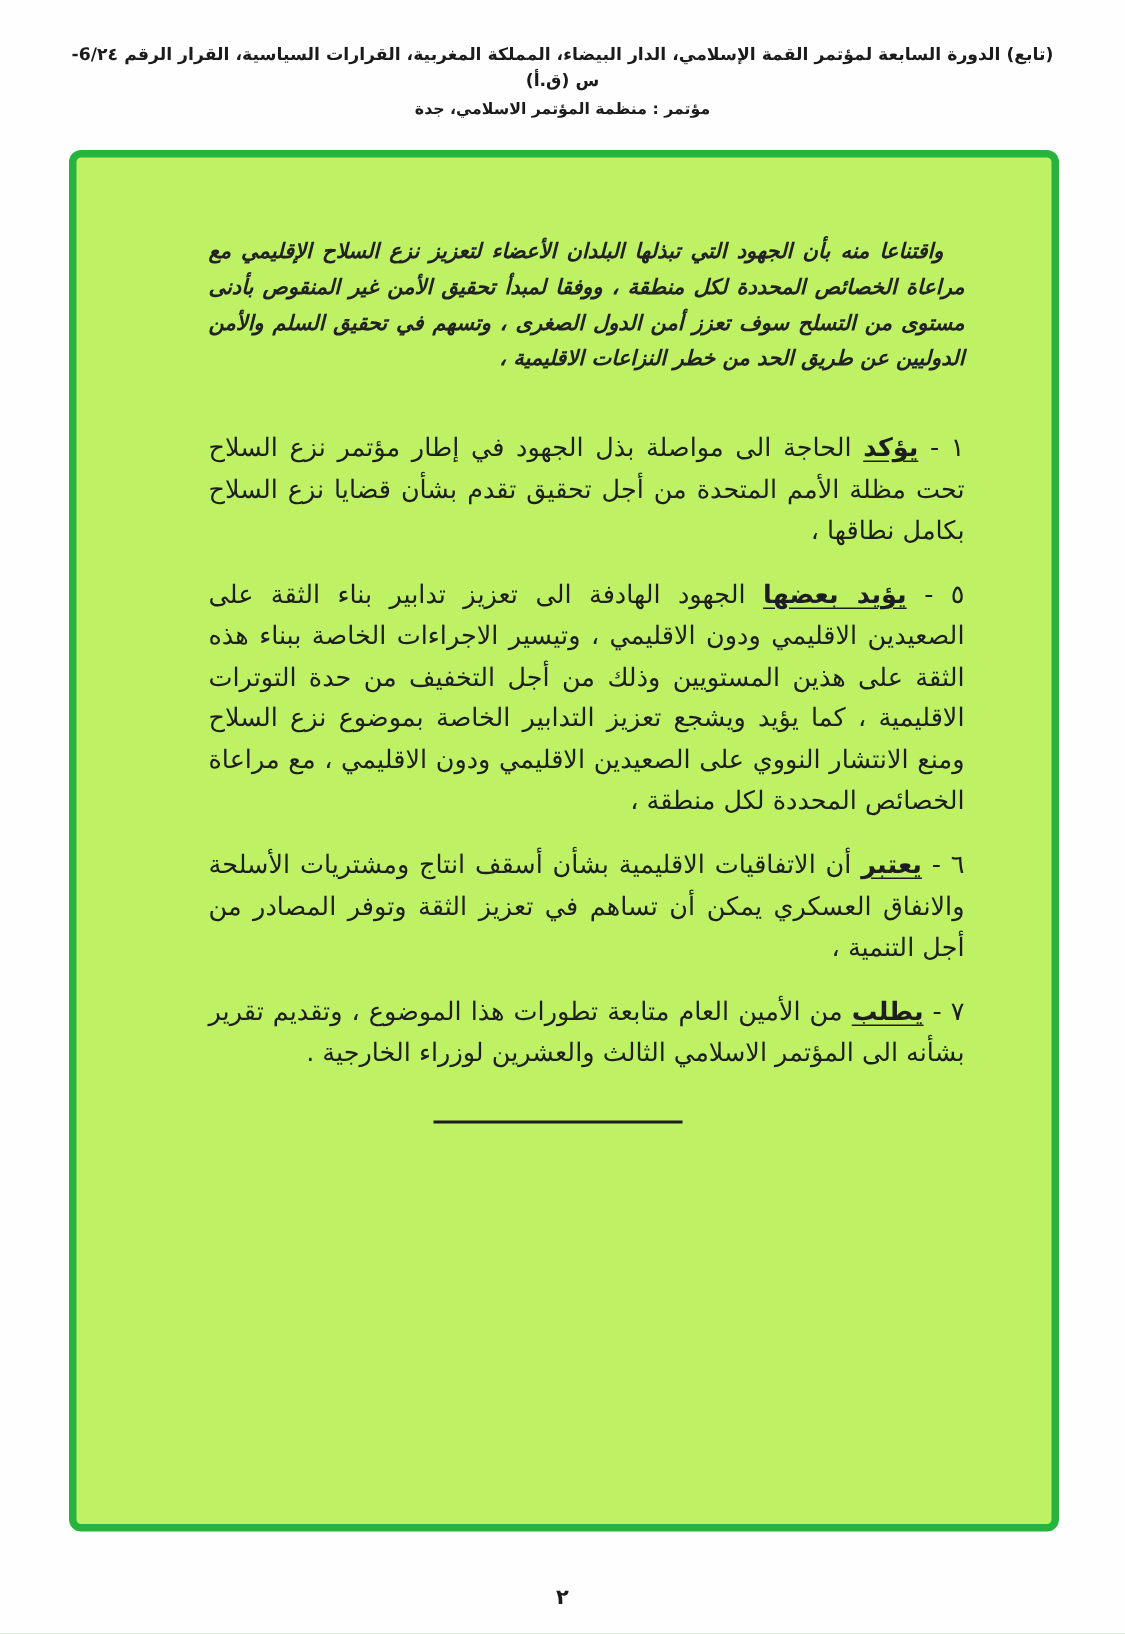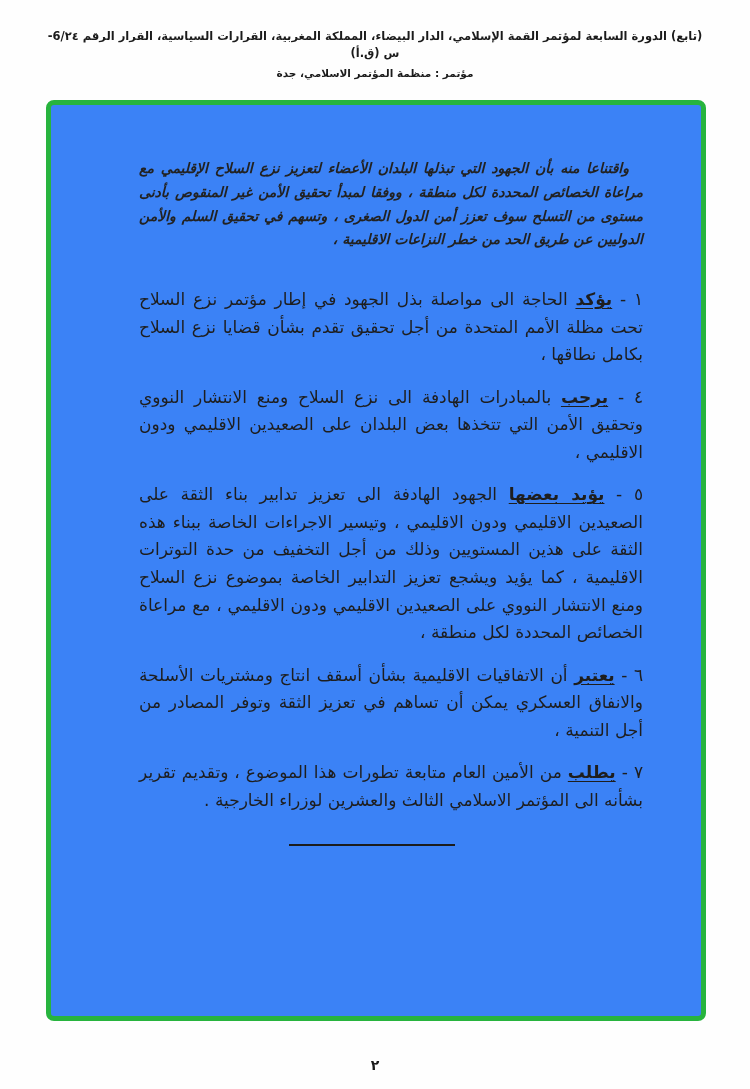--- a/index.html
+++ b/index.html
@@ -32,21 +32,21 @@
   .scan-frame {
     position: absolute;
     left: 46px;
     right: 44px;
     top: 100px;
     bottom: 68px;
     border: 5px solid #27b43e;
     border-radius: 8px;
     box-sizing: border-box;
     padding: 52px 58px 0 88px;
-    background: #3b82f6;
+    background: #bef264;
   }
   .preamble {
     margin: 0 0 34px 0;
     font-style: italic;
     font-weight: bold;
     font-size: 14px;
     line-height: 1.7;
     text-align: justify;
     text-indent: 14px;
     color: #222;
@@ -107,25 +107,20 @@
   <div class="items">
 
     <div class="item">
       <span class="marker">١ -</span>
       <span class="lead">يؤكد</span>
       <span class="text">الحاجة الى مواصلة بذل الجهود في إطار مؤتمر نزع السلاح تحت مظلة الأمم المتحدة من أجل تحقيق تقدم بشأن قضايا نزع السلاح بكامل نطاقها ،</span>
     </div>
 
 
 
-    <div class="item">
-      <span class="marker">٤ -</span>
-      <span class="lead">يرحب</span>
-      <span class="text">بالمبادرات الهادفة الى نزع السلاح ومنع الانتشار النووي وتحقيق الأمن التي تتخذها بعض البلدان على الصعيدين الاقليمي ودون الاقليمي ،</span>
-    </div>
 
     <div class="item">
       <span class="marker">٥ -</span>
       <span class="lead">يؤيد بعضها</span>
       <span class="text">الجهود الهادفة الى تعزيز تدابير بناء الثقة على الصعيدين الاقليمي ودون الاقليمي ، وتيسير الاجراءات الخاصة ببناء هذه الثقة على هذين المستويين وذلك من أجل التخفيف من حدة التوترات الاقليمية ، كما يؤيد ويشجع تعزيز التدابير الخاصة بموضوع نزع السلاح ومنع الانتشار النووي على الصعيدين الاقليمي ودون الاقليمي ، مع مراعاة الخصائص المحددة لكل منطقة ،</span>
     </div>
 
     <div class="item">
       <span class="marker">٦ -</span>
       <span class="lead">يعتبر</span>

